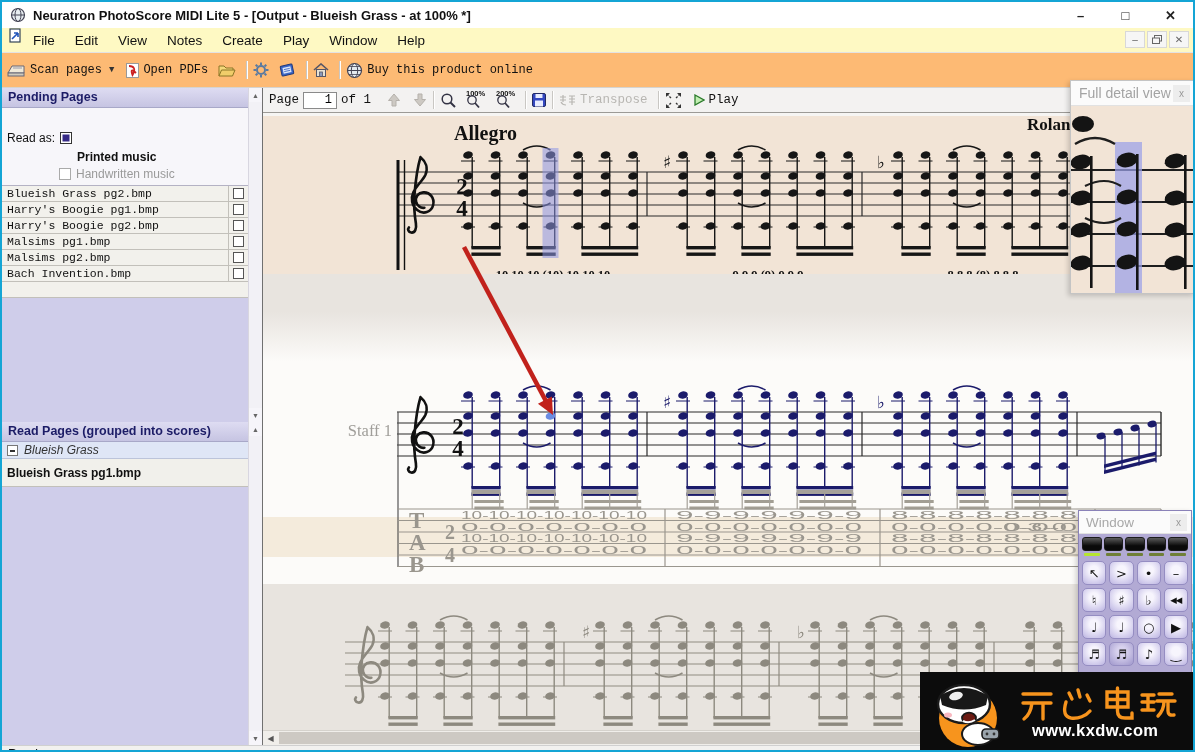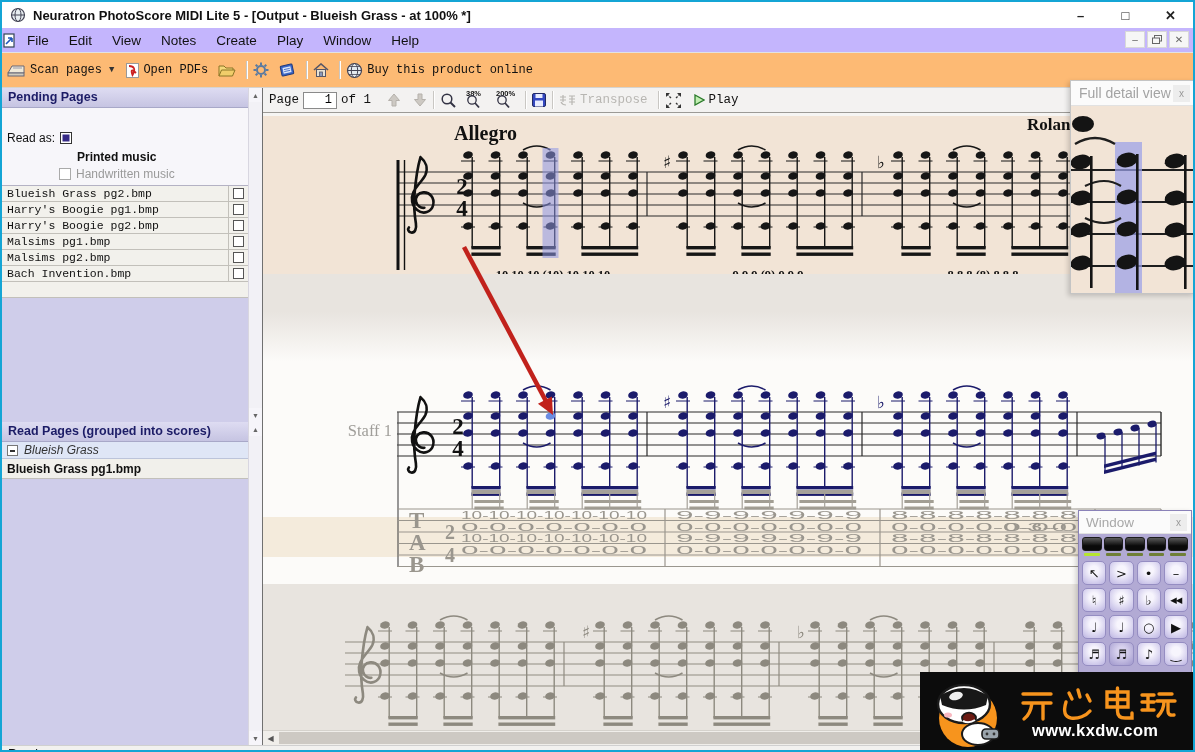--- a/index.html
+++ b/index.html
@@ -6,21 +6,21 @@
   html,body { width:1195px; height:752px; background:#888; }
   .window { width:1195px; height:752px; border:2px solid #14a5d5; background:#fff;
     position:relative; overflow:hidden; font-family:"Liberation Sans",sans-serif; color:#111; }
 
   
   .titlebar { height:26px; display:flex; align-items:center; padding-left:8px; font-size:13px; background:#fff;font-weight:bold; }
   .titlebar .ttl { margin-left:7px; flex:1; white-space:nowrap; }
   .win-btn { width:45px; height:26px; display:flex; align-items:center; justify-content:center; font-size:13px; color:#222; }
 
   
-  .menubar { height:24px; display:flex; align-items:center; font-size:13.5px; background:#c4b5fd; position:relative; }
+  .menubar { height:24px; display:flex; align-items:flex-start; font-size:13.5px; background:#fef9c3; position:relative; padding-left:6px; }
   .menu-item { padding:0 10px; height:24px; display:flex; align-items:center; }
   .mdi { position:absolute; right:4px; top:3px; display:flex; gap:2px; }
   .mdi-btn { width:20px; height:17px; border:1px solid #d8d8d8; background:#f6f6f6; color:#666;
     display:flex; align-items:center; justify-content:center; font-size:10px; }
 
   
   .toolbar1 { height:36px; background:#fdba74; border-top:1px solid #e3e3e3; border-bottom:1px solid #d6d4d0;
     display:flex; align-items:center; font-family:"Liberation Mono",monospace; font-size:12px; padding-left:5px; }
   .tb-group { display:flex; align-items:center; gap:4px; margin-right:4px; }
   .sep { width:1px; height:18px; background:#c9c7c3; margin:0 6px; box-shadow:1px 0 0 #fff; }
@@ -50,21 +50,21 @@
   .frow { height:16px; background:#f2f1ec; border-bottom:1px solid #c2c0ba; display:flex; align-items:center;
     padding-left:5px; font-family:"Liberation Mono",monospace; font-size:11.5px; white-space:nowrap; }
   .frow .fl { flex:1; overflow:hidden; }
   .frow .cbcell { width:20px; border-left:1px solid #c2c0ba; height:16px; display:flex; align-items:center; justify-content:center; }
   .frow .cbcell .cb { width:11px; height:11px; }
   .filler { flex:1; background:#cfcdea; }
   .grow { height:17px; background:#dfe6f6; border-bottom:1px solid #bcc4da; display:flex; align-items:center;
     gap:6px; padding-left:5px; font-size:12px; font-style:italic; color:#333; }
   .expbox { width:11px; height:11px; border:1px solid #777; background:#fff; position:relative; flex:none; }
   .expbox::after { content:""; position:absolute; left:2px; right:2px; top:4.5px; height:1.5px; background:#333; }
-  .srow { height:20px; background:#f1f0eb; border-bottom:1px solid #c2c0ba; display:flex; align-items:center;
+  .srow { height:28px; background:#f1f0eb; border-bottom:1px solid #c2c0ba; display:flex; align-items:center;
     padding-left:5px; font-size:12px; font-weight:bold; }
 
   
   .main { flex:1; display:flex; flex-direction:column; border-left:1px solid #707070; }
   .toolbar2 { height:25px; background:#f3f2f1; border-bottom:1px solid #9c9a96; display:flex; align-items:center;
     font-family:"Liberation Mono",monospace; font-size:12.5px; padding-left:6px; }
   .pageinput { width:34px; height:17px; border:1px solid #8a8a8a; background:#fff; font-size:12px;
     text-align:right; padding-right:4px; font-family:"Liberation Mono",monospace; margin:0 4px; }
   .dis-txt { color:#b8b6b2; }
   .zoomb { position:relative; width:24px; height:21px; }
@@ -312,21 +312,21 @@
         </svg>
         <svg width="14" height="14" viewBox="0 0 14 14" style="margin-left:12px">
           <path d="M7 13 L12.5 6.5 L9 6.5 L9 1 L5 1 L5 6.5 L1.5 6.5 Z" fill="#cdc9c3" stroke="#b5b1ab"></path>
         </svg>
         <div class="sep"></div>
         <svg width="17" height="17" viewBox="0 0 17 17">
           <circle cx="7" cy="7" r="4.8" fill="none" stroke="#334" stroke-width="1.5"></circle>
           <line x1="10.5" y1="10.5" x2="15" y2="15" stroke="#334" stroke-width="2"></line>
         </svg>
         <div class="zoomb" style="margin-left:8px">
-          <span class="pct">38%</span>
+          <span class="pct">100%</span>
           <svg width="17" height="16" viewBox="0 0 17 16" style="position:absolute;left:1px;top:5px">
             <circle cx="6" cy="5" r="4.2" fill="none" stroke="#334" stroke-width="1.3"></circle>
             <line x1="9" y1="8" x2="13" y2="12.5" stroke="#334" stroke-width="1.8"></line>
           </svg>
         </div>
         <div class="zoomb" style="margin-left:6px">
           <span class="pct">200%</span>
           <svg width="17" height="16" viewBox="0 0 17 16" style="position:absolute;left:1px;top:5px">
             <circle cx="6" cy="5" r="4.2" fill="none" stroke="#334" stroke-width="1.3"></circle>
             <line x1="9" y1="8" x2="13" y2="12.5" stroke="#334" stroke-width="1.8"></line>

